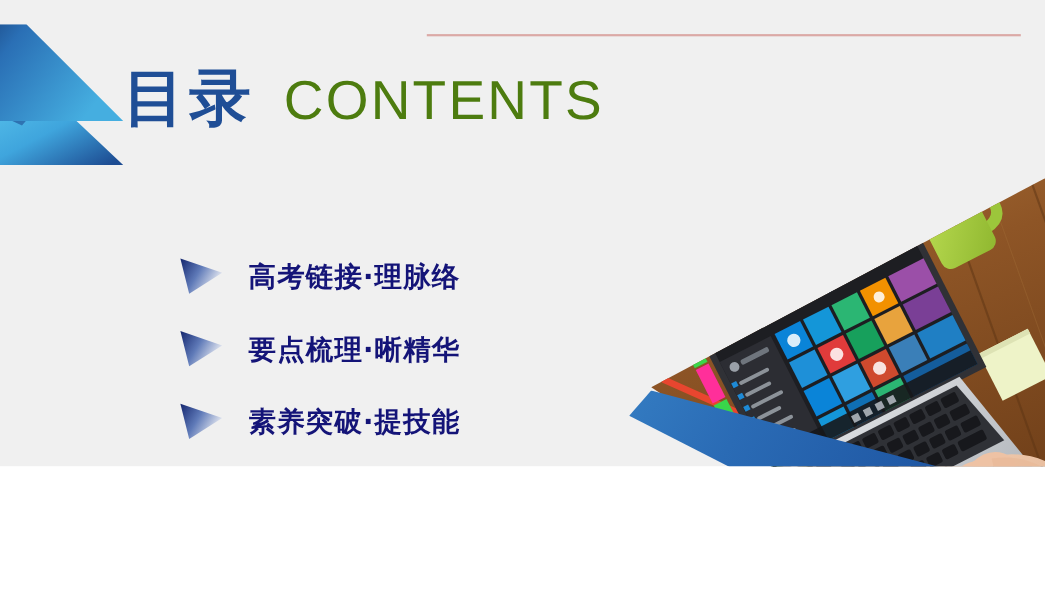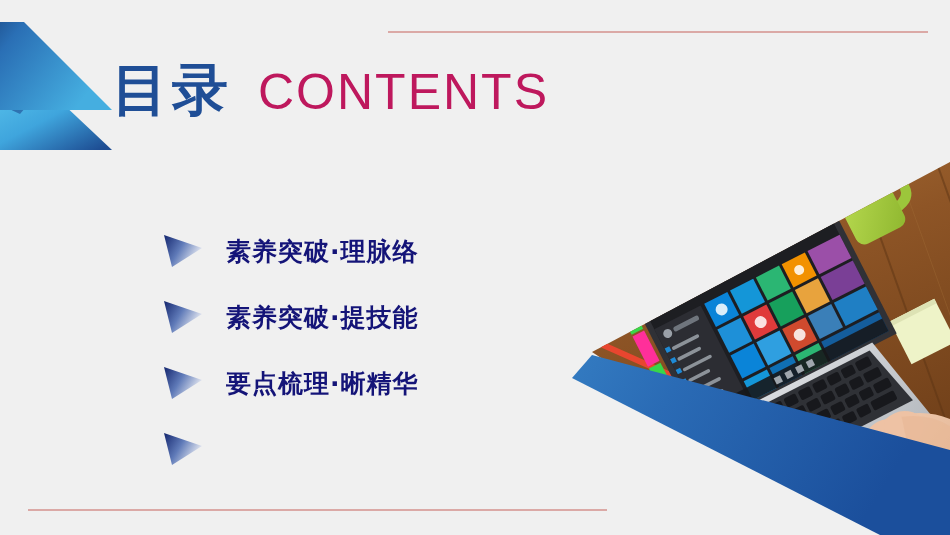--- a/index.html
+++ b/index.html
@@ -7,21 +7,21 @@
     padding: 0;
     background: #ffffff;
   }
   body {
     font-family: "Liberation Sans", "DejaVu Sans", sans-serif;
   }
 
   .slide {
     position: relative;
     width: 950px;
-    height: 535px;
+    height: 424px;
     background: #f0f0f0;
     overflow: hidden;
   }
 
   
   .rule {
     position: absolute;
     height: 2px;
     background: #dba9a6;
   }
@@ -60,21 +60,21 @@
     font-weight: 700;
     color: #1f4e96;
     letter-spacing: 4px;
     line-height: 1;
   }
   .heading-en {
     margin-left: 26px;
     font-family: "Liberation Sans", sans-serif;
     font-size: 50px;
     font-weight: 400;
-    color: #be185d;
+    color: #4d7c0f;
     letter-spacing: 2px;
     line-height: 1;
     text-align: right;
   }
 
   
   .toc {
     position: absolute;
     left: 160px;
     top: 218px;
@@ -161,53 +161,53 @@
           <defs>
             <linearGradient id="tri1" x1="0" y1="0" x2="1" y2="0.5">
               <stop offset="0" stop-color="#14266e"></stop>
               <stop offset="0.5" stop-color="#5f7ab8"></stop>
               <stop offset="1" stop-color="#e7eaf2"></stop>
             </linearGradient>
           </defs>
           <polygon points="4,2 42,15 12,34" fill="url(#tri1)"></polygon>
         </svg>
       </span>
-      <span class="toc-label">素养突破·理脉络</span>
+      <span class="toc-label">高考链接·理脉络</span>
+    </div>
+
+    <div class="toc-item">
+      <span class="toc-marker">
+        <svg width="44" height="36" viewBox="0 0 44 36" xmlns="http://www.w3.org/2000/svg">
+          <defs>
+            <linearGradient id="tri2" x1="0" y1="0" x2="1" y2="0.5">
+              <stop offset="0" stop-color="#14266e"></stop>
+              <stop offset="0.5" stop-color="#5f7ab8"></stop>
+              <stop offset="1" stop-color="#e7eaf2"></stop>
+            </linearGradient>
+          </defs>
+          <polygon points="4,2 42,15 12,34" fill="url(#tri2)"></polygon>
+        </svg>
+      </span>
+      <span class="toc-label">要点梳理·晰精华</span>
     </div>
 
     <div class="toc-item">
       <span class="toc-marker">
         <svg width="44" height="36" viewBox="0 0 44 36" xmlns="http://www.w3.org/2000/svg">
           <defs>
             <linearGradient id="tri3" x1="0" y1="0" x2="1" y2="0.5">
               <stop offset="0" stop-color="#14266e"></stop>
               <stop offset="0.5" stop-color="#5f7ab8"></stop>
               <stop offset="1" stop-color="#e7eaf2"></stop>
             </linearGradient>
           </defs>
           <polygon points="4,2 42,15 12,34" fill="url(#tri3)"></polygon>
         </svg>
       </span>
       <span class="toc-label">素养突破·提技能</span>
-    </div>
-
-    <div class="toc-item">
-      <span class="toc-marker">
-        <svg width="44" height="36" viewBox="0 0 44 36" xmlns="http://www.w3.org/2000/svg">
-          <defs>
-            <linearGradient id="tri2" x1="0" y1="0" x2="1" y2="0.5">
-              <stop offset="0" stop-color="#14266e"></stop>
-              <stop offset="0.5" stop-color="#5f7ab8"></stop>
-              <stop offset="1" stop-color="#e7eaf2"></stop>
-            </linearGradient>
-          </defs>
-          <polygon points="4,2 42,15 12,34" fill="url(#tri2)"></polygon>
-        </svg>
-      </span>
-      <span class="toc-label">要点梳理·晰精华</span>
     </div>
 
     <div class="toc-item">
       <span class="toc-marker">
         <svg width="44" height="36" viewBox="0 0 44 36" xmlns="http://www.w3.org/2000/svg">
           <defs>
             <linearGradient id="tri4" x1="0" y1="0" x2="1" y2="0.5">
               <stop offset="0" stop-color="#14266e"></stop>
               <stop offset="0.5" stop-color="#5f7ab8"></stop>
               <stop offset="1" stop-color="#e7eaf2"></stop>

